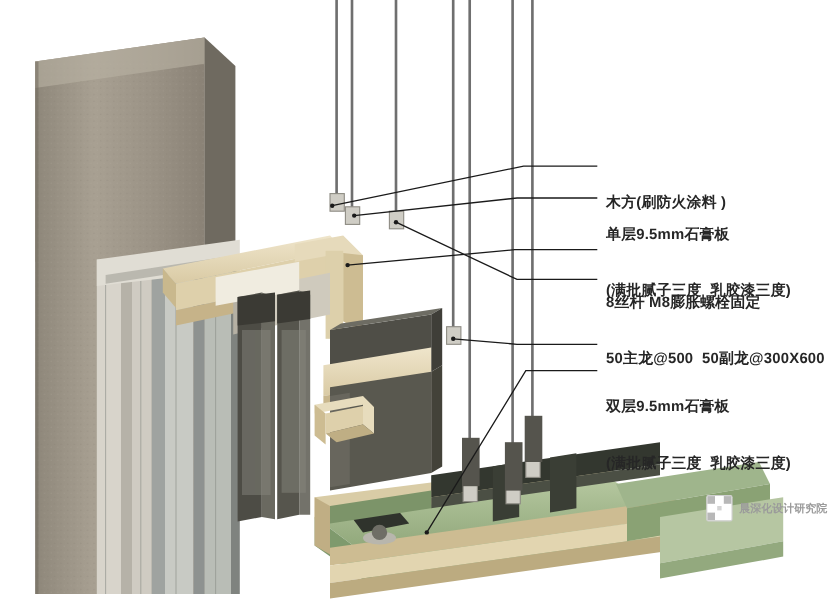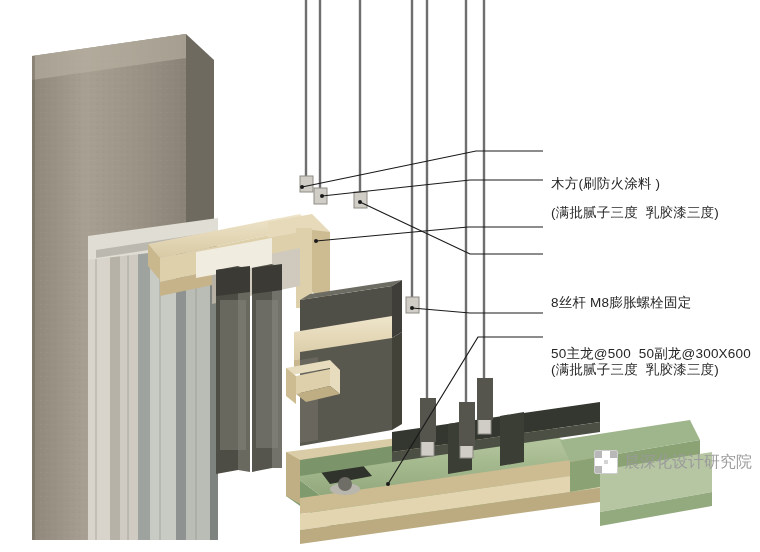--- a/index.html
+++ b/index.html
@@ -3,37 +3,37 @@
 <meta charset="utf-8">
 <style>
   html,body{margin:0;padding:0;}
   body{
     width:760px;height:552px;
     background:#ffffff;
     font-family:"Liberation Sans","DejaVu Sans",sans-serif;
     overflow:hidden;
     position:relative;
   }
-  #stage{position:absolute;left:0;top:0;width:760px;height:480px;}
+  #stage{position:absolute;left:0;top:0;width:760px;height:480px;font-weight:bold;}
   svg.art{position:absolute;left:0;top:0;width:760px;height:552px;}
   .label{
     position:absolute;
     color:#262626;
     font-size:13.5px;
     line-height:17px;
     white-space:pre;
     letter-spacing:0.2px;
   }
   .label span{display:block;}
   .wm{
     position:absolute;
     right:8px;bottom:6px;
     display:flex;align-items:center;gap:6px;
     color:#9b9b9b;
-    font-size:16px;
+    font-size:10px;
   }
   .wm .qr{
     width:22px;height:22px;
     background:
       linear-gradient(#b8b8b8,#b8b8b8) 0 0/7px 7px no-repeat,
       linear-gradient(#b8b8b8,#b8b8b8) 15px 0/7px 7px no-repeat,
       linear-gradient(#b8b8b8,#b8b8b8) 0 15px/7px 7px no-repeat,
       linear-gradient(#d4d4d4,#d4d4d4) 9px 9px/4px 4px no-repeat,
       #ffffff;
     border:1px solid #cfcfcf;
@@ -224,31 +224,33 @@
       <circle cx="412" cy="308" r="2"></circle>
       <circle cx="388" cy="484" r="2"></circle>
     </g>
   </svg>
 
   <div class="label" style="left:551px; top:141px;">
     <span>木方(刷防火涂料 )</span>
   </div>
 
   <div class="label" style="left:551px; top:170px;">
+    <span>单层9.5mm石膏板</span>
     <span>(满批腻子三度  乳胶漆三度)</span>
   </div>
 
 
-  <div class="label" style="left:551px; top:260px;">
+  <div class="label" style="left:551px; top:232px;">
     <span>8丝杆 M8膨胀螺栓固定</span>
     <span>50主龙@500  50副龙@300X600</span>
   </div>
 
 
   <div class="label" style="left:551px; top:327px;">
+    <span>双层9.5mm石膏板</span>
     <span>(满批腻子三度  乳胶漆三度)</span>
   </div>
 
   <div class="wm">
     <span class="qr"></span>
     <span>晨深化设计研究院</span>
   </div>
 
 </div>
 

